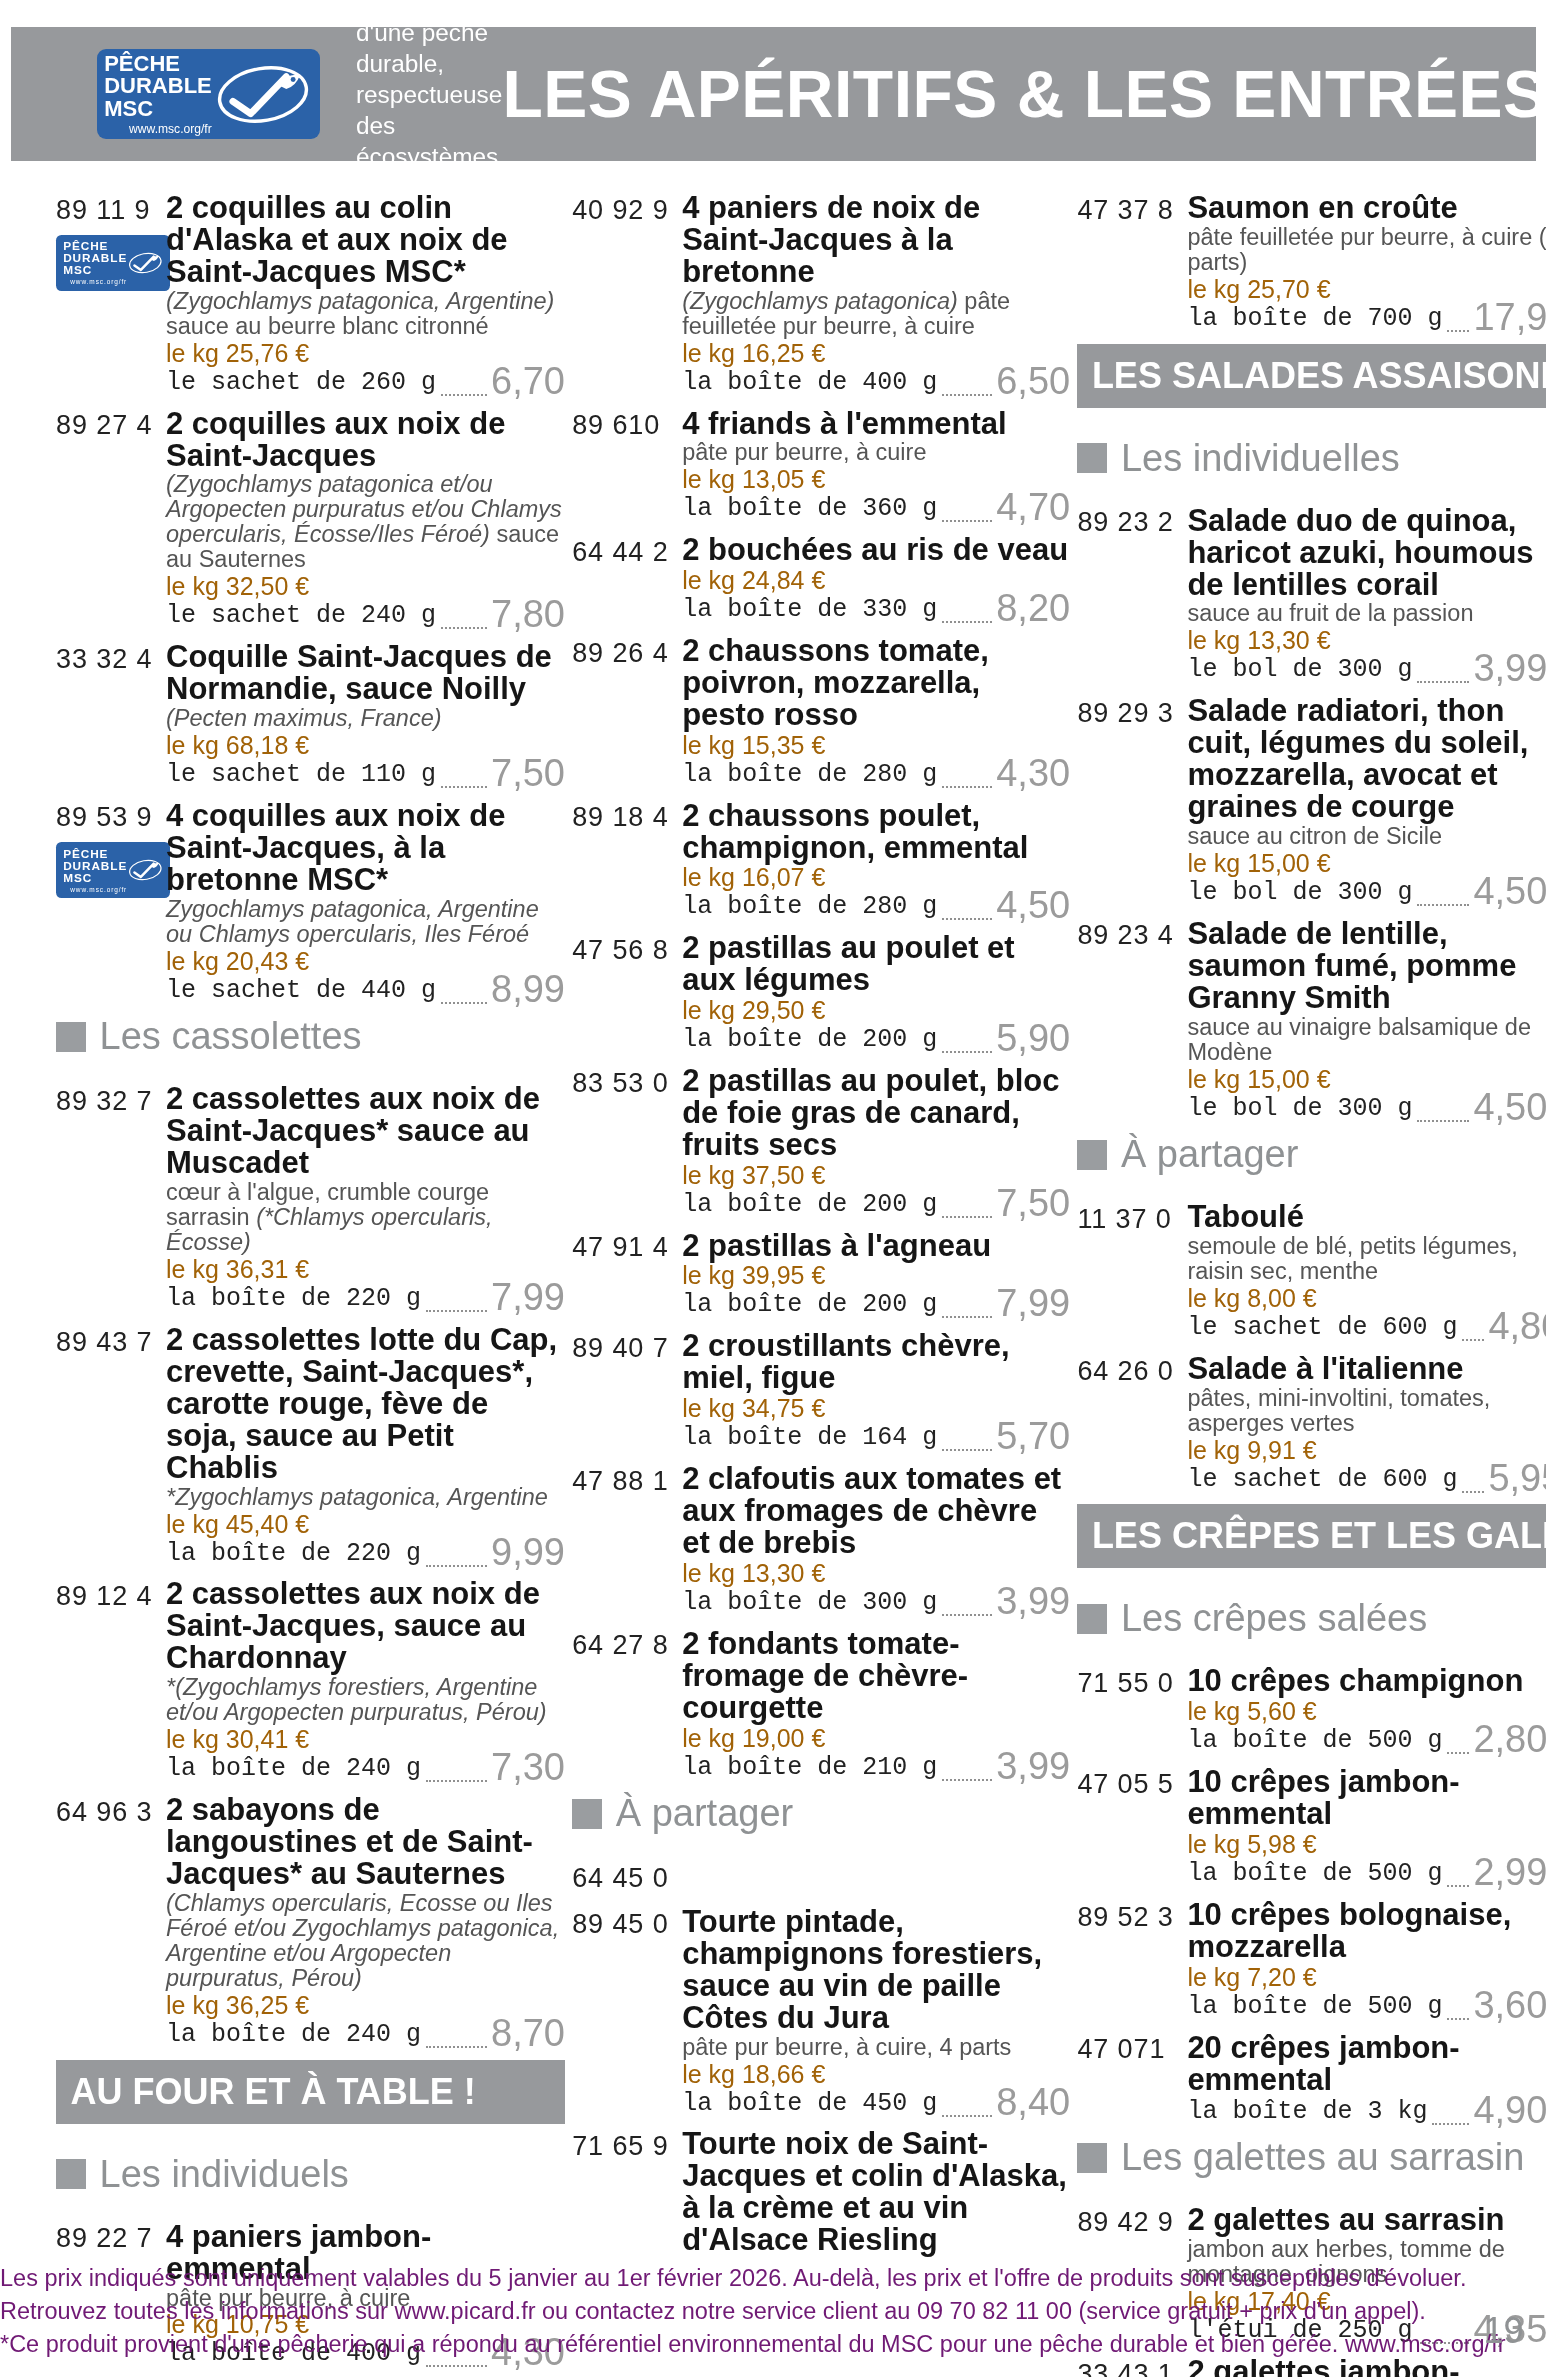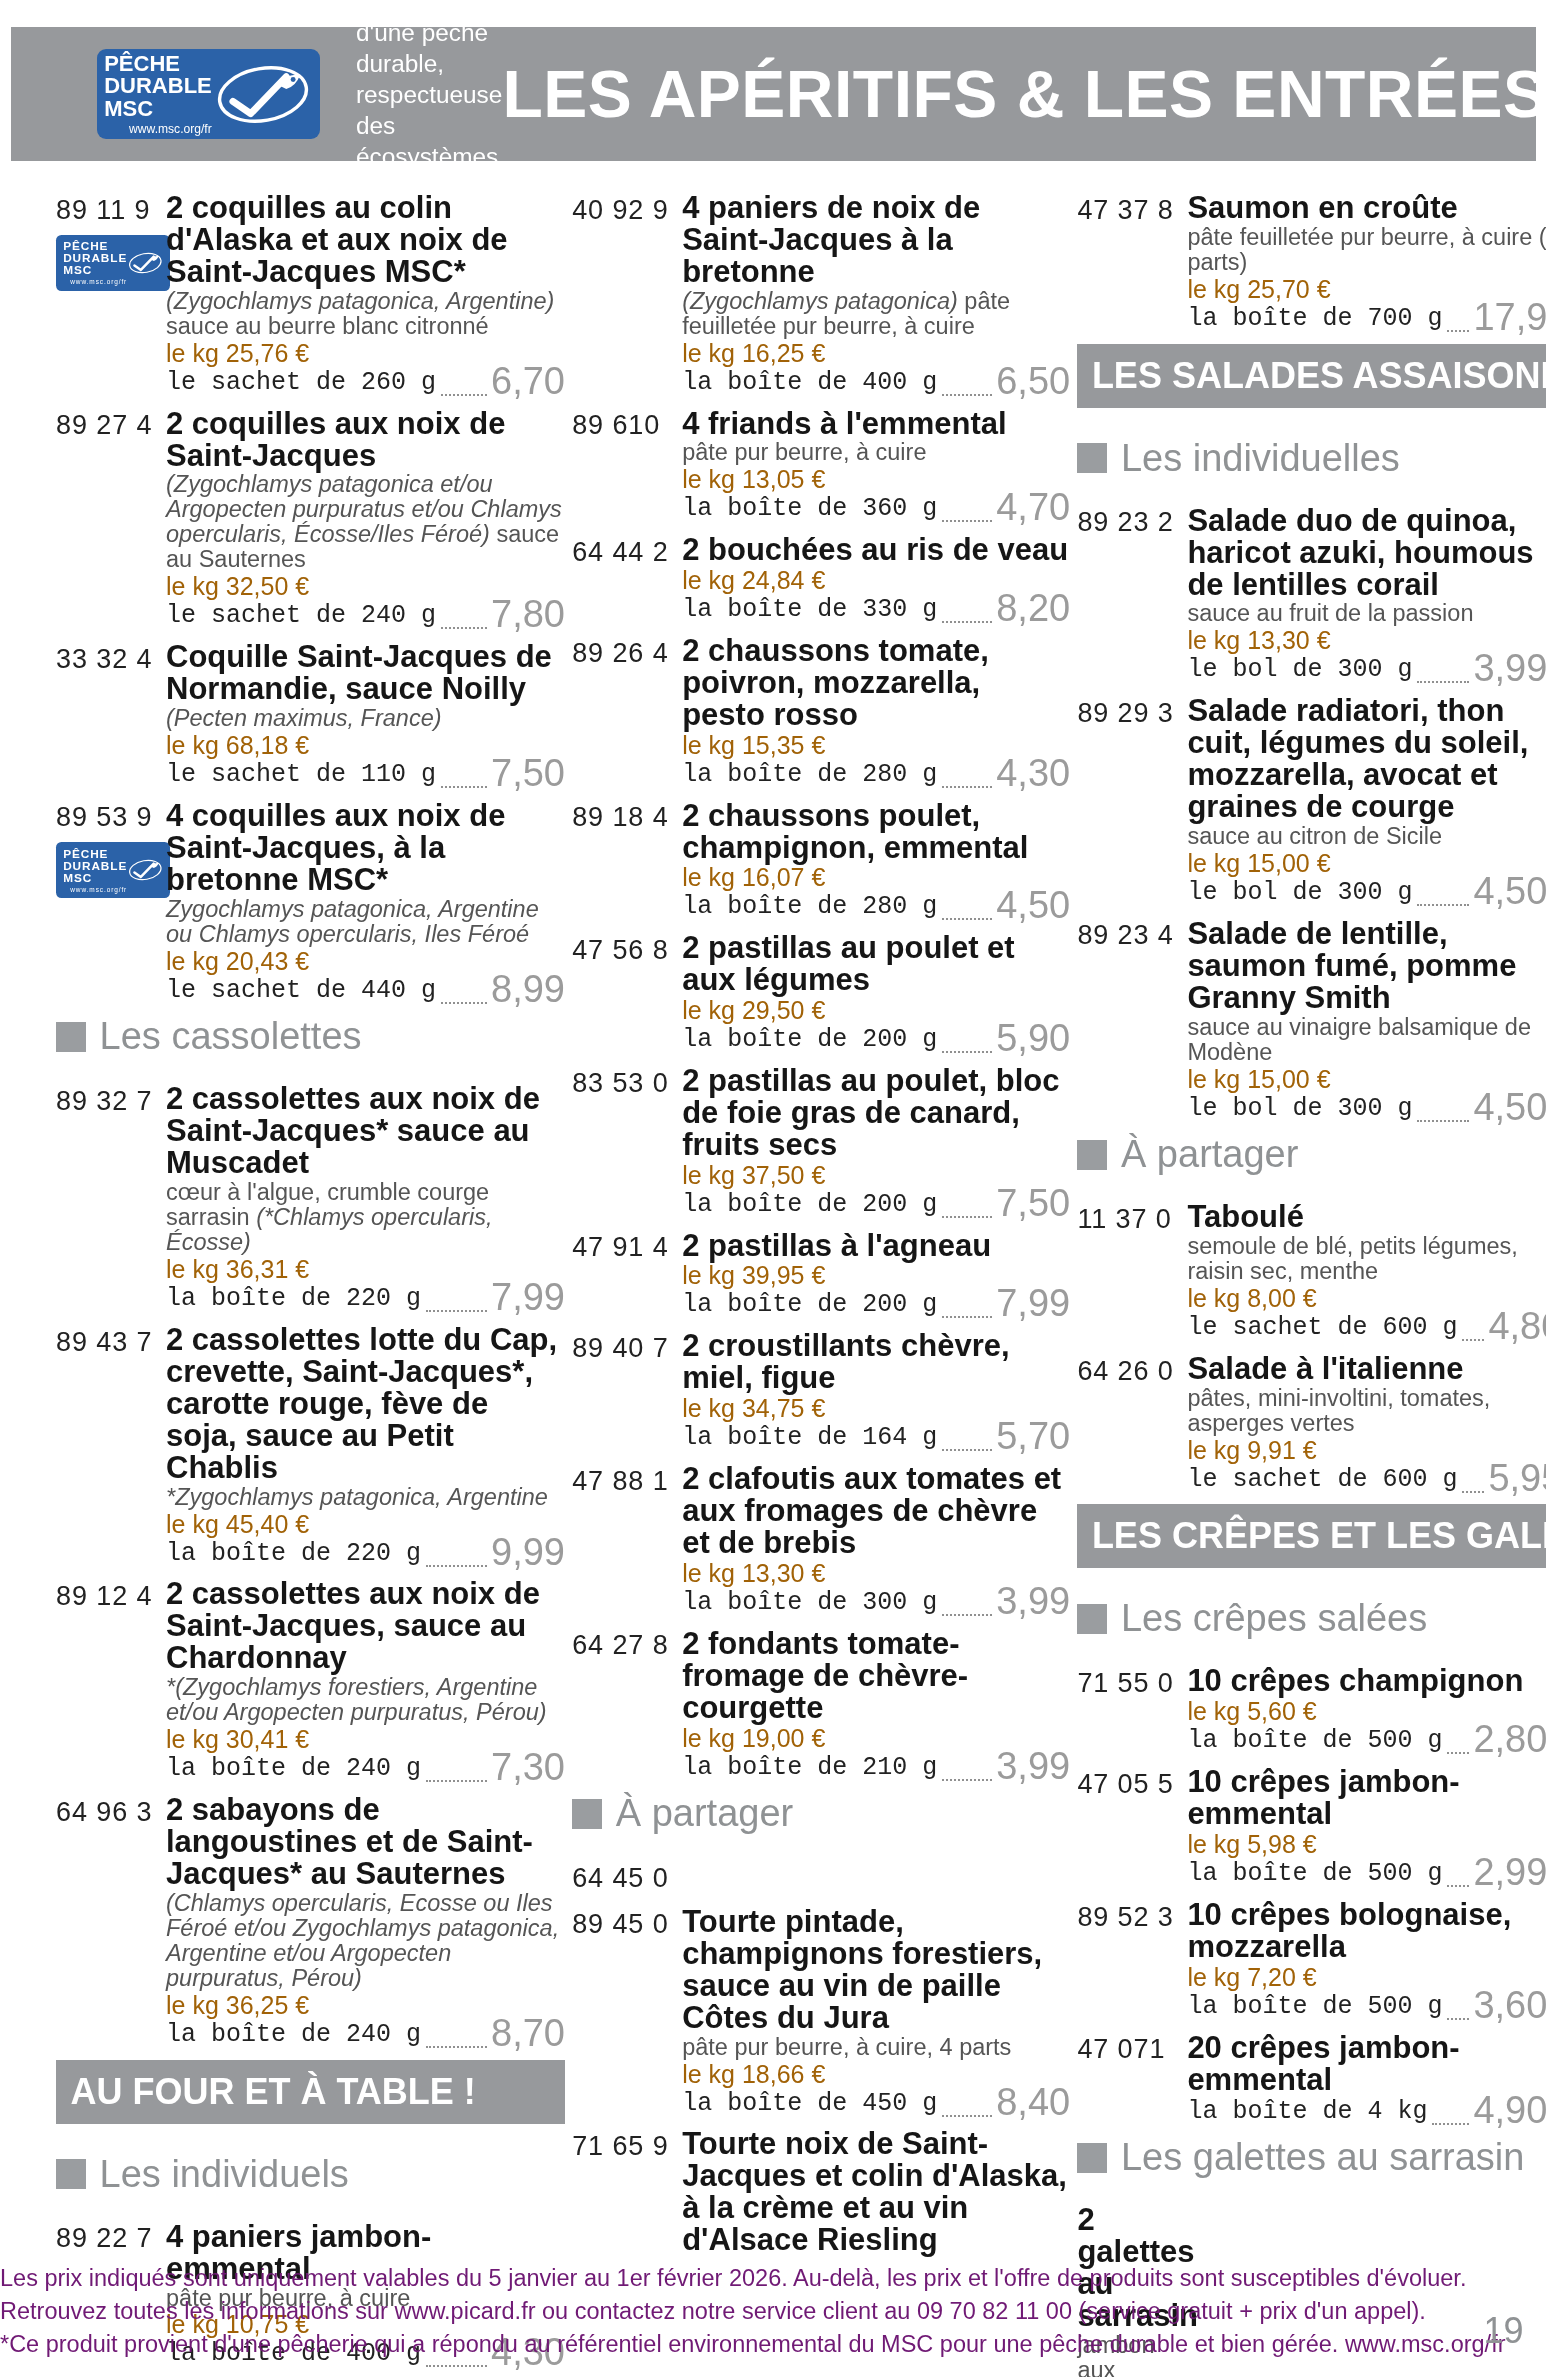--- a/index.html
+++ b/index.html
@@ -623,31 +623,34 @@
             </div>
           </div>
         </div>
         <div class="product">
           <div class="codecell">
             <div class="code">47 071</div>
           </div>
           <div class="pbody">
             <h3 class="pname">20 crêpes jambon-emmental</h3>
             <div class="prow">
-              <span class="punit">la boîte de 4 kg</span>
+              <span class="punit">la boîte de 3 kg</span>
               <span class="dots"></span>
               <span class="pprice">4,90</span>
             </div>
           </div>
         </div>
         <div class="section">
           <span class="bullet"></span>
           <span class="section-label">Les galettes au sarrasin</span>
         </div>
         <div class="product">
+          <div class="codecell">
+            <div class="code">89 42 9</div>
+          </div>
           <div class="pbody">
             <h3 class="pname">2 galettes au sarrasin</h3>
             <p class="pdesc"><span>jambon aux herbes, tomme de montagne, oignons</span> </p>
             <p class="pkg">le kg 17,40 €</p>
             <div class="prow">
               <span class="punit">l'étui de 250 g</span>
               <span class="dots"></span>
               <span class="pprice">4,35</span>
             </div>
           </div>

